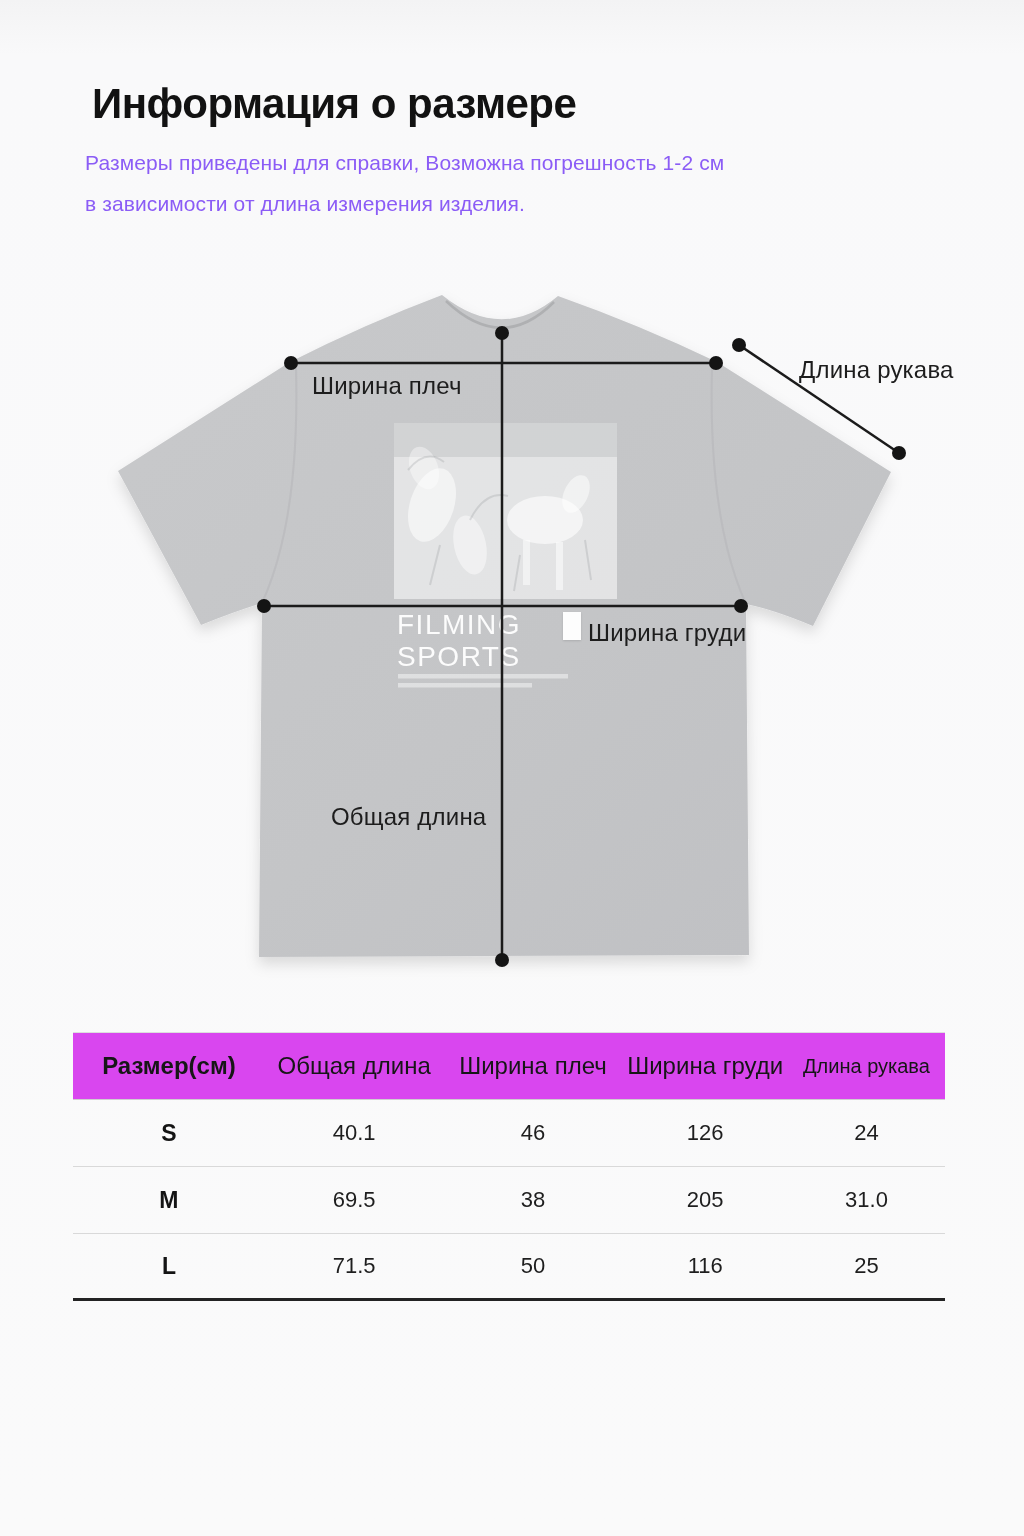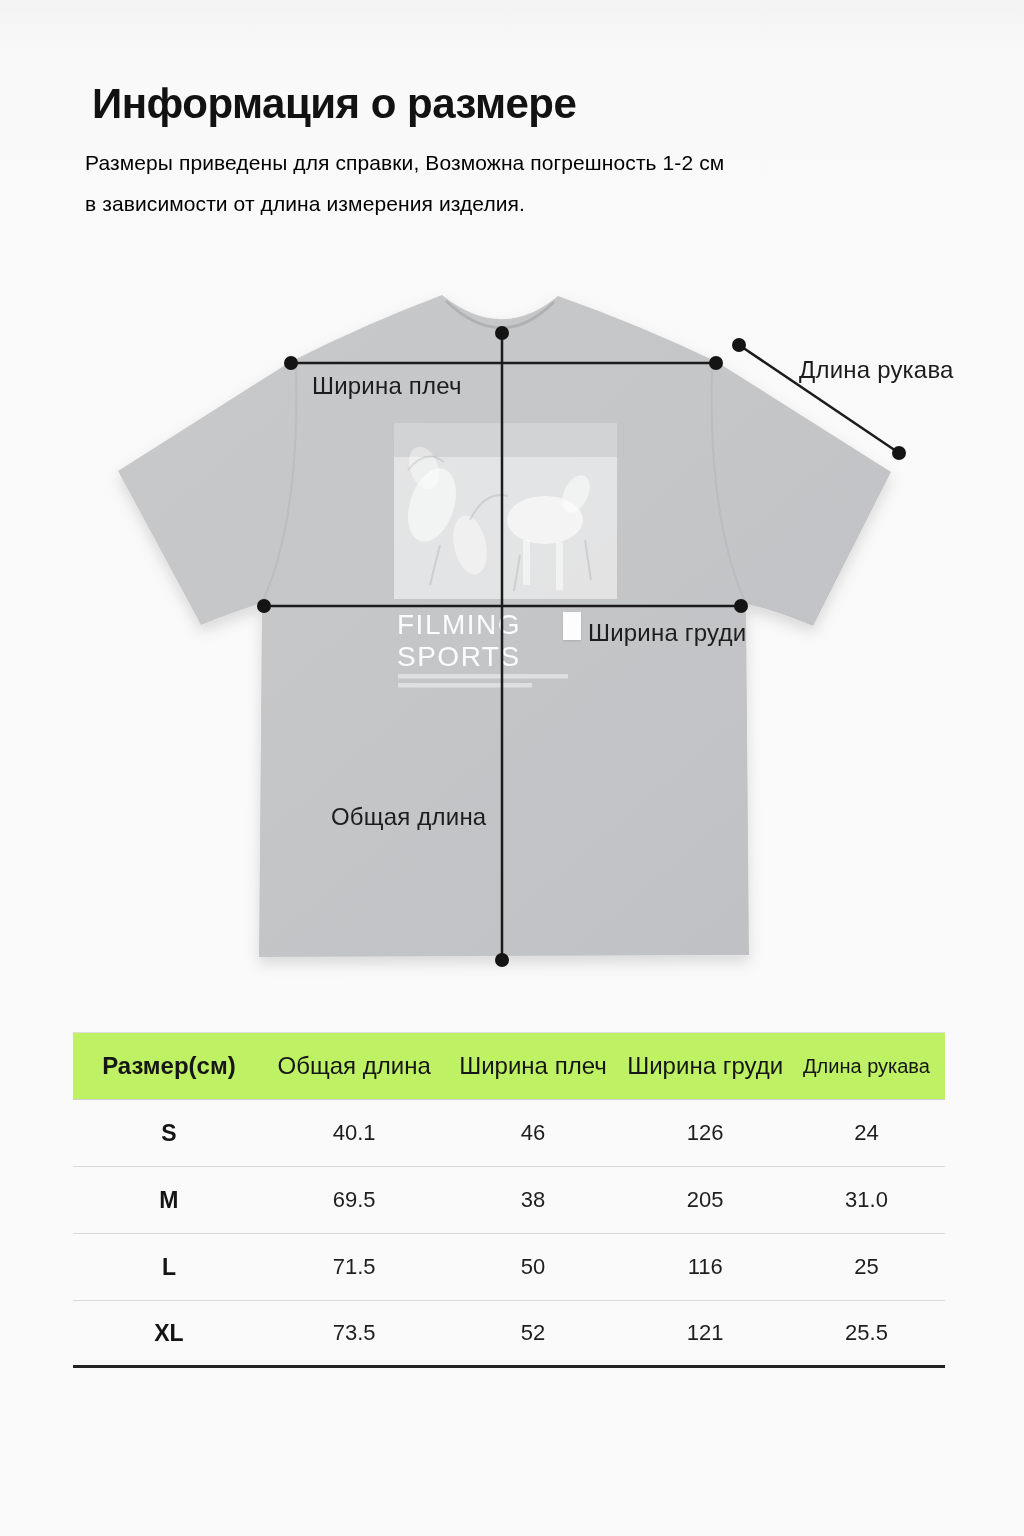--- a/index.html
+++ b/index.html
@@ -13,21 +13,21 @@
   }
   .canvas { position: absolute; inset: 0; }
 
   
   .page-title {
     position: absolute; left: 92px; top: 80px;
     font-size: 42px; font-weight: 700; letter-spacing: -0.5px; color: #121212;
   }
   .subtitle {
     position: absolute; left: 85px;
-    font-size: 21px; font-weight: 400; color: #000000; letter-spacing: 0.1px;
+    font-size: 21px; font-weight: 400; color: #8b5cf6; letter-spacing: 0.1px;
   }
   .subtitle.l1 { top: 151px; }
   .subtitle.l2 { top: 192px; }
 
   
   .diagram-svg { position: absolute; left: 0; top: 0; }
   .measure-label {
     position: absolute;
     font-size: 24px; color: #1d1d1d; letter-spacing: 0.2px; white-space: nowrap;
   }
@@ -46,21 +46,21 @@
     font-size: 22px;
   }
   .t-row {
     display: grid;
     grid-template-columns: 22% 20.5% 20.5% 19% 18%;
     align-items: center;
     text-align: center;
   }
   .t-head {
     height: 68px;
-    background: #bef264;
+    background: #d946ef;
     border-top: 1px solid #dedede;
     border-bottom: 1px solid #cfcfcf;
   }
   .t-head .cell { font-size: 24px; color: #161616; }
   .t-head .cell.first { font-weight: 700; }
   .t-head .cell.last { font-size: 20px; }
   .t-data { height: 67px; border-bottom: 1px solid #d9d9d9; }
   .t-data:last-child { border-bottom: 3px solid #232323; }
   .t-data .size-cell { font-weight: 700; font-size: 23px; color: #141414; }
   .t-data .num-cell { font-weight: 400; color: #1e1e1e; }
@@ -184,22 +184,15 @@
       <div class="num-cell">205</div>
       <div class="num-cell">31.0</div>
     </div>
     <div class="t-row t-data">
       <div class="size-cell">L</div>
       <div class="num-cell">71.5</div>
       <div class="num-cell">50</div>
       <div class="num-cell">116</div>
       <div class="num-cell">25</div>
     </div>
-    <div class="t-row t-data">
-      <div class="size-cell">XL</div>
-      <div class="num-cell">73.5</div>
-      <div class="num-cell">52</div>
-      <div class="num-cell">121</div>
-      <div class="num-cell">25.5</div>
-    </div>
   </div>
 
 </div>
 
 </body></html>

